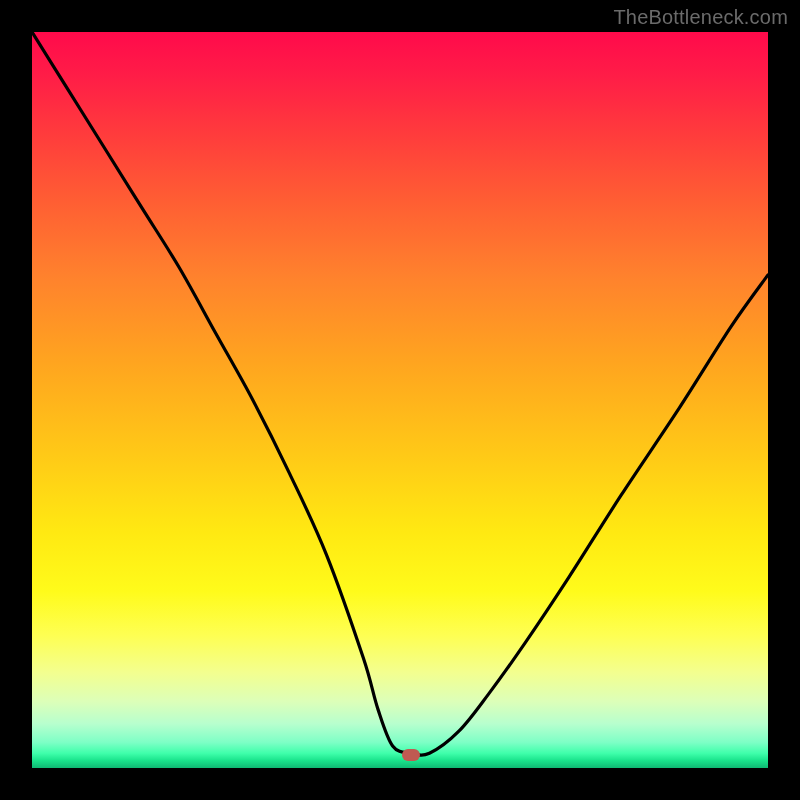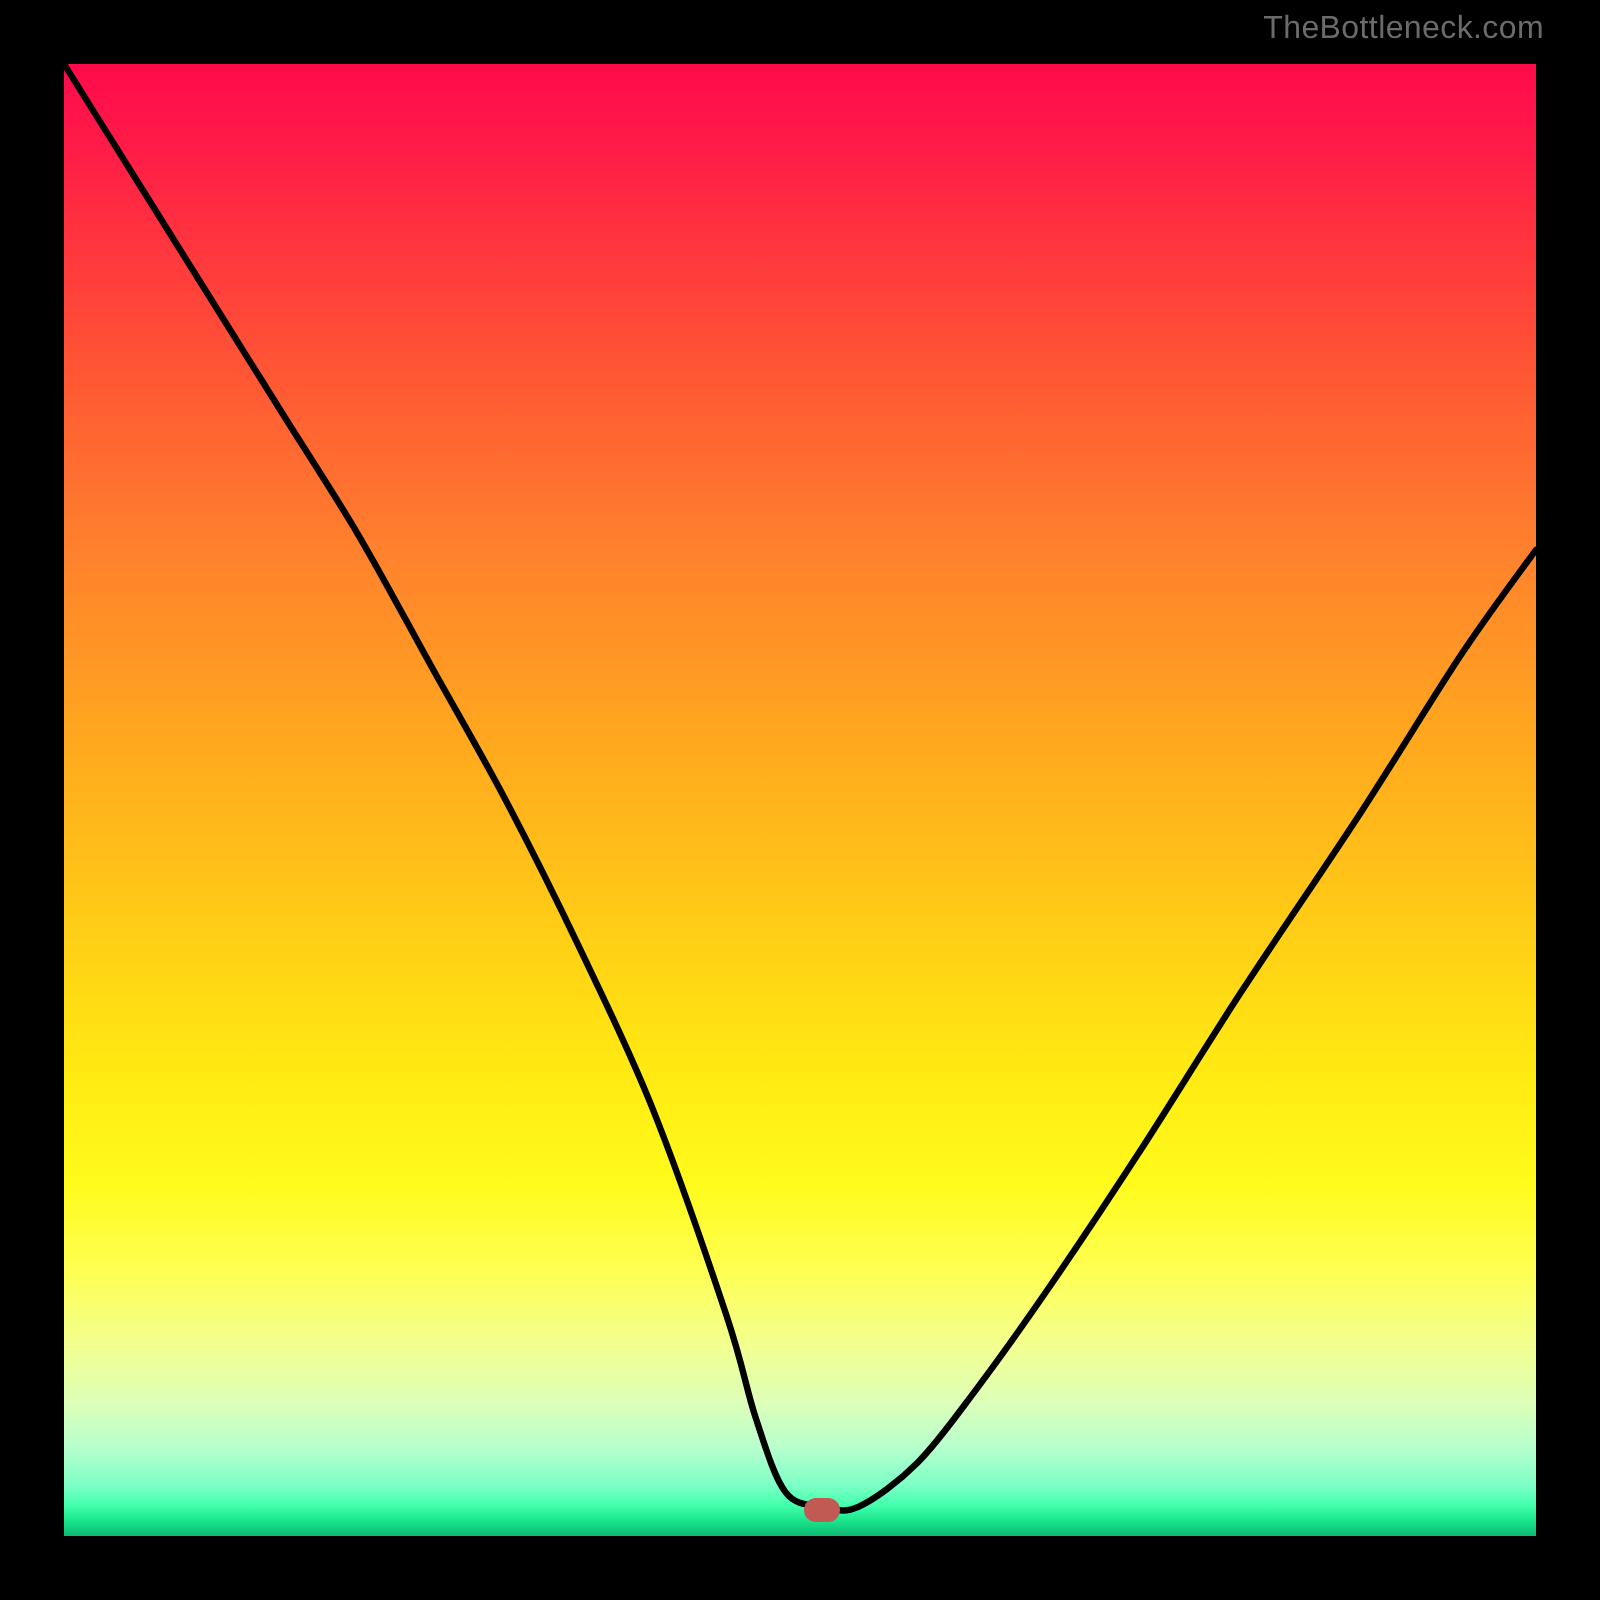--- a/index.html
+++ b/index.html
@@ -63,23 +63,23 @@
     position: absolute;
     width: 18px;
     height: 12px;
     border-radius: 6px;
     background: #c05a52;
     transform: translate(-50%, -50%);
   }
   .watermark {
     position: absolute;
     top: 6px;
-    right: 28px;
+    right: 12px;
     color: #6b6b6b;
-    font-size: 16px;
+    font-size: 20px;
     letter-spacing: 0.2px;
     font-weight: 500;
   }
 </style>
 </head>
 <body>
 
 <div class="frame">
 
   <div class="watermark">TheBottleneck.com</div>

